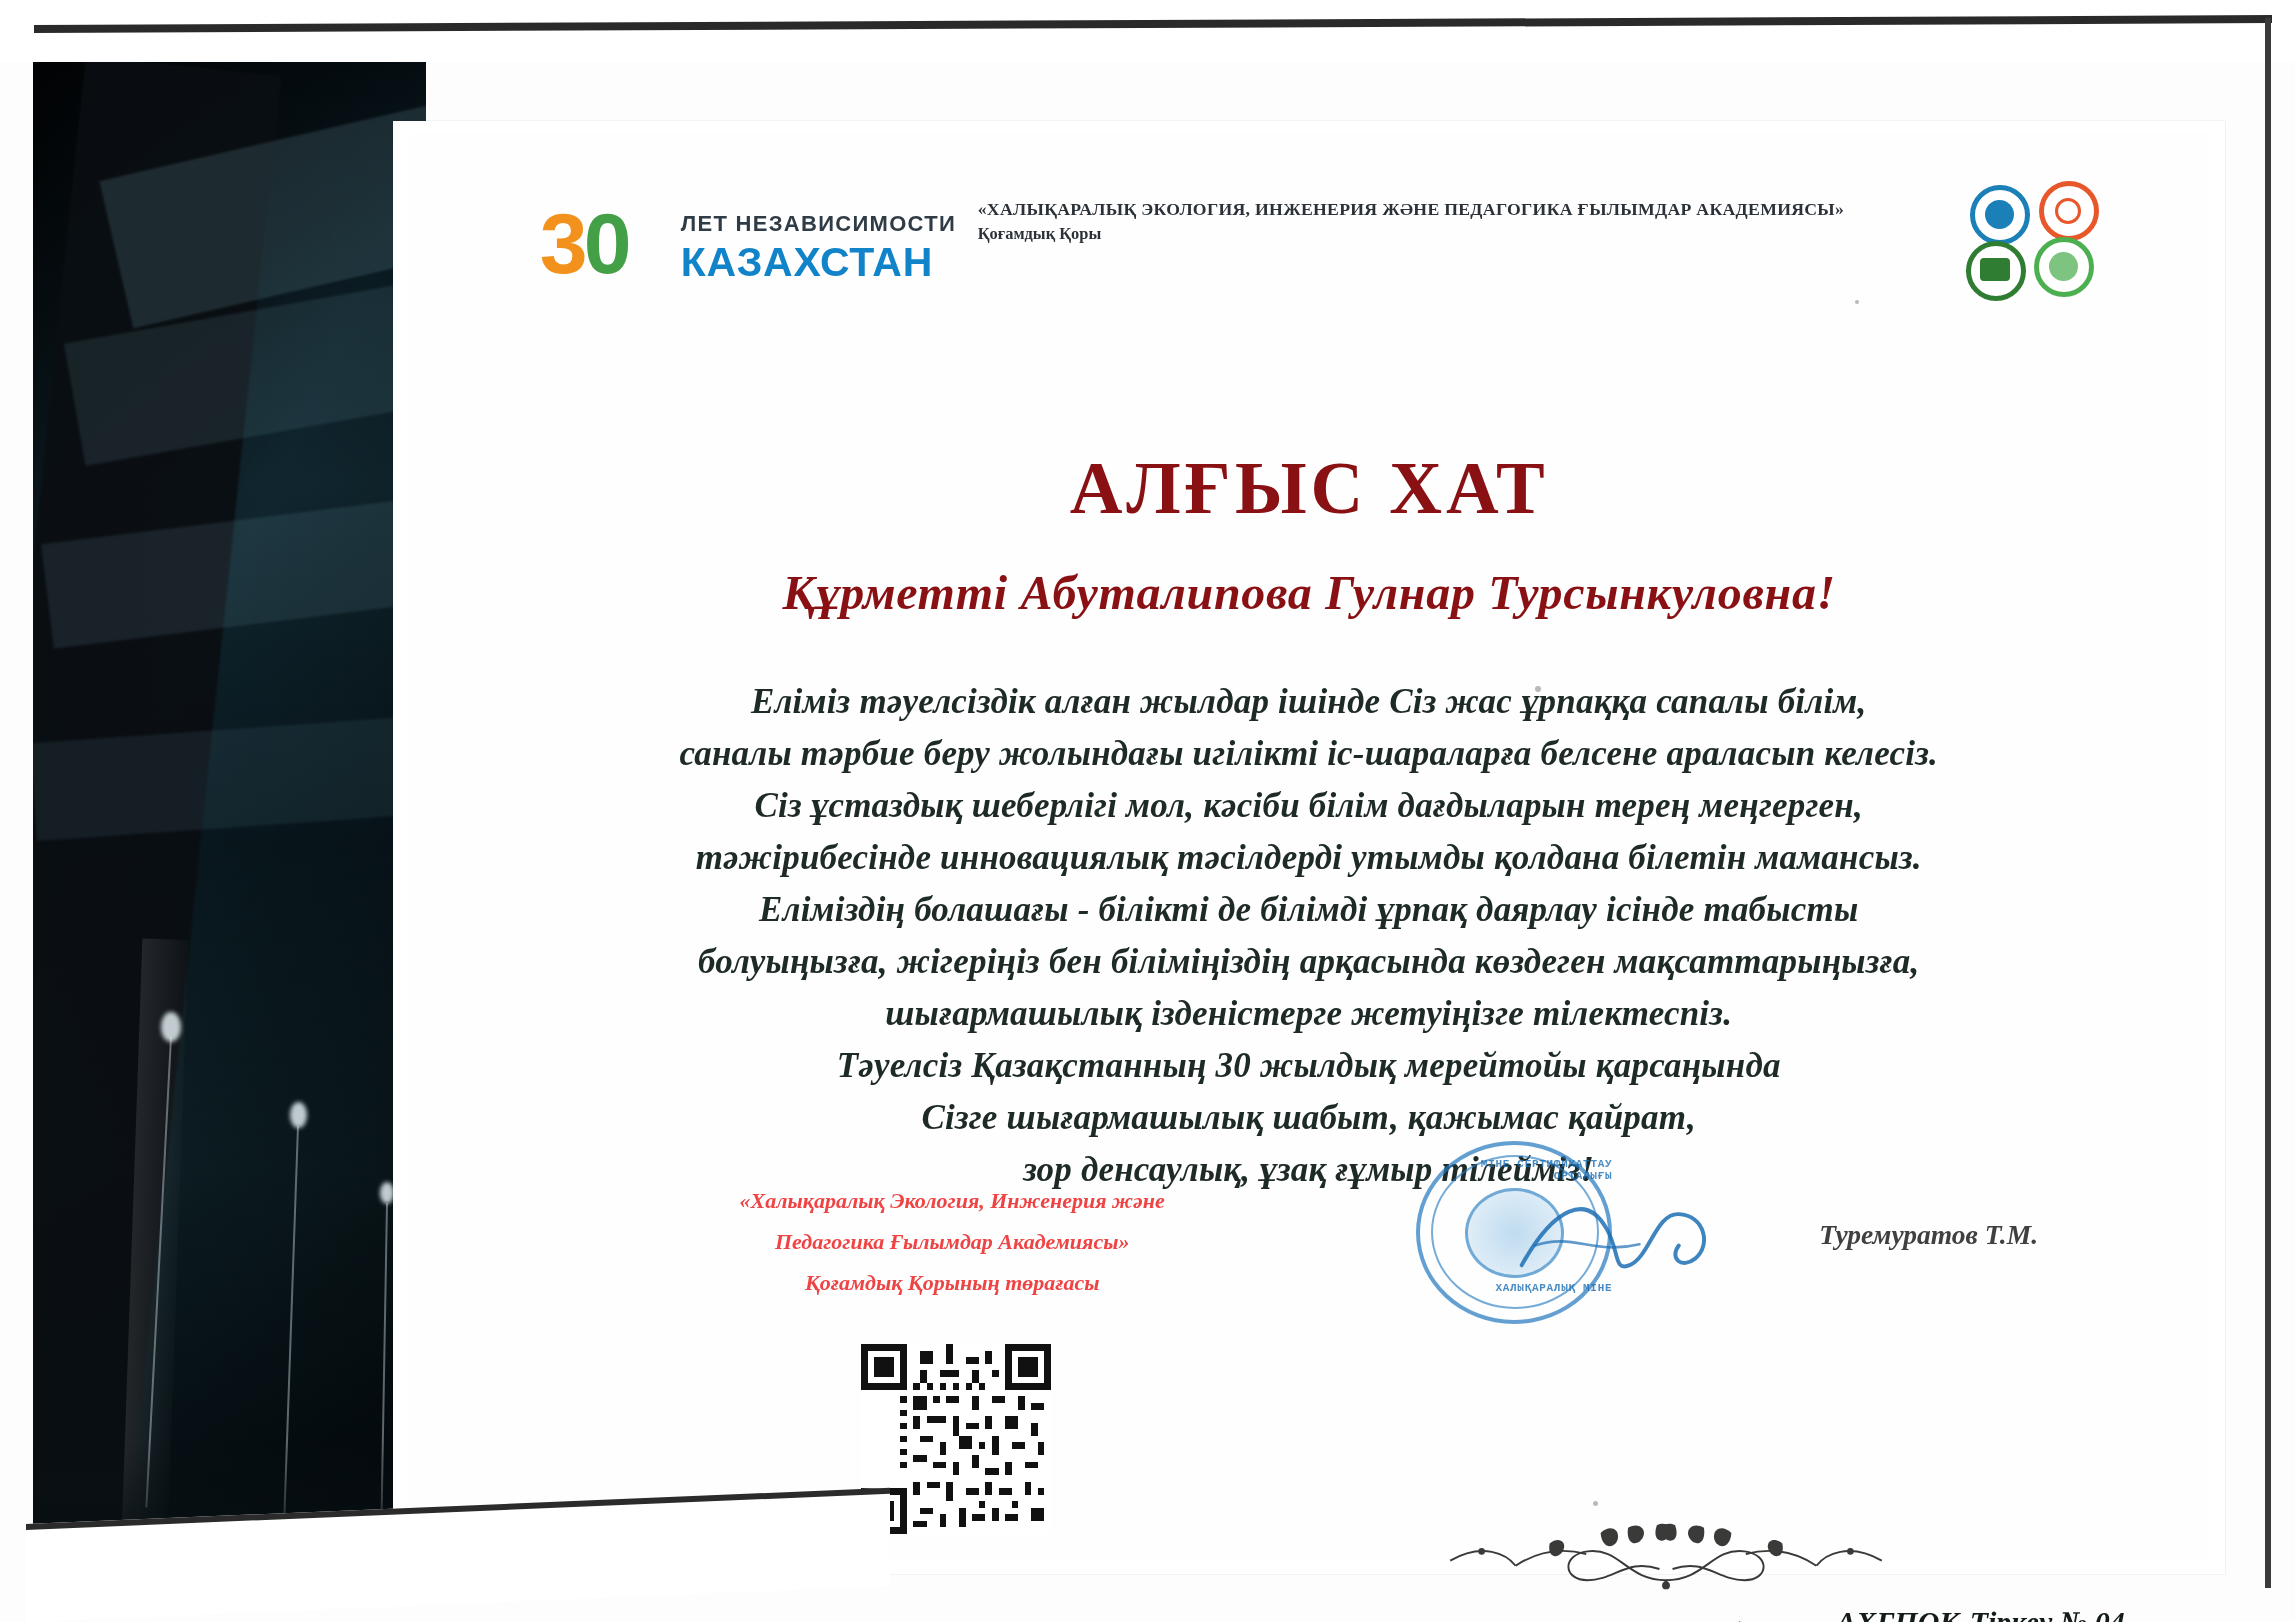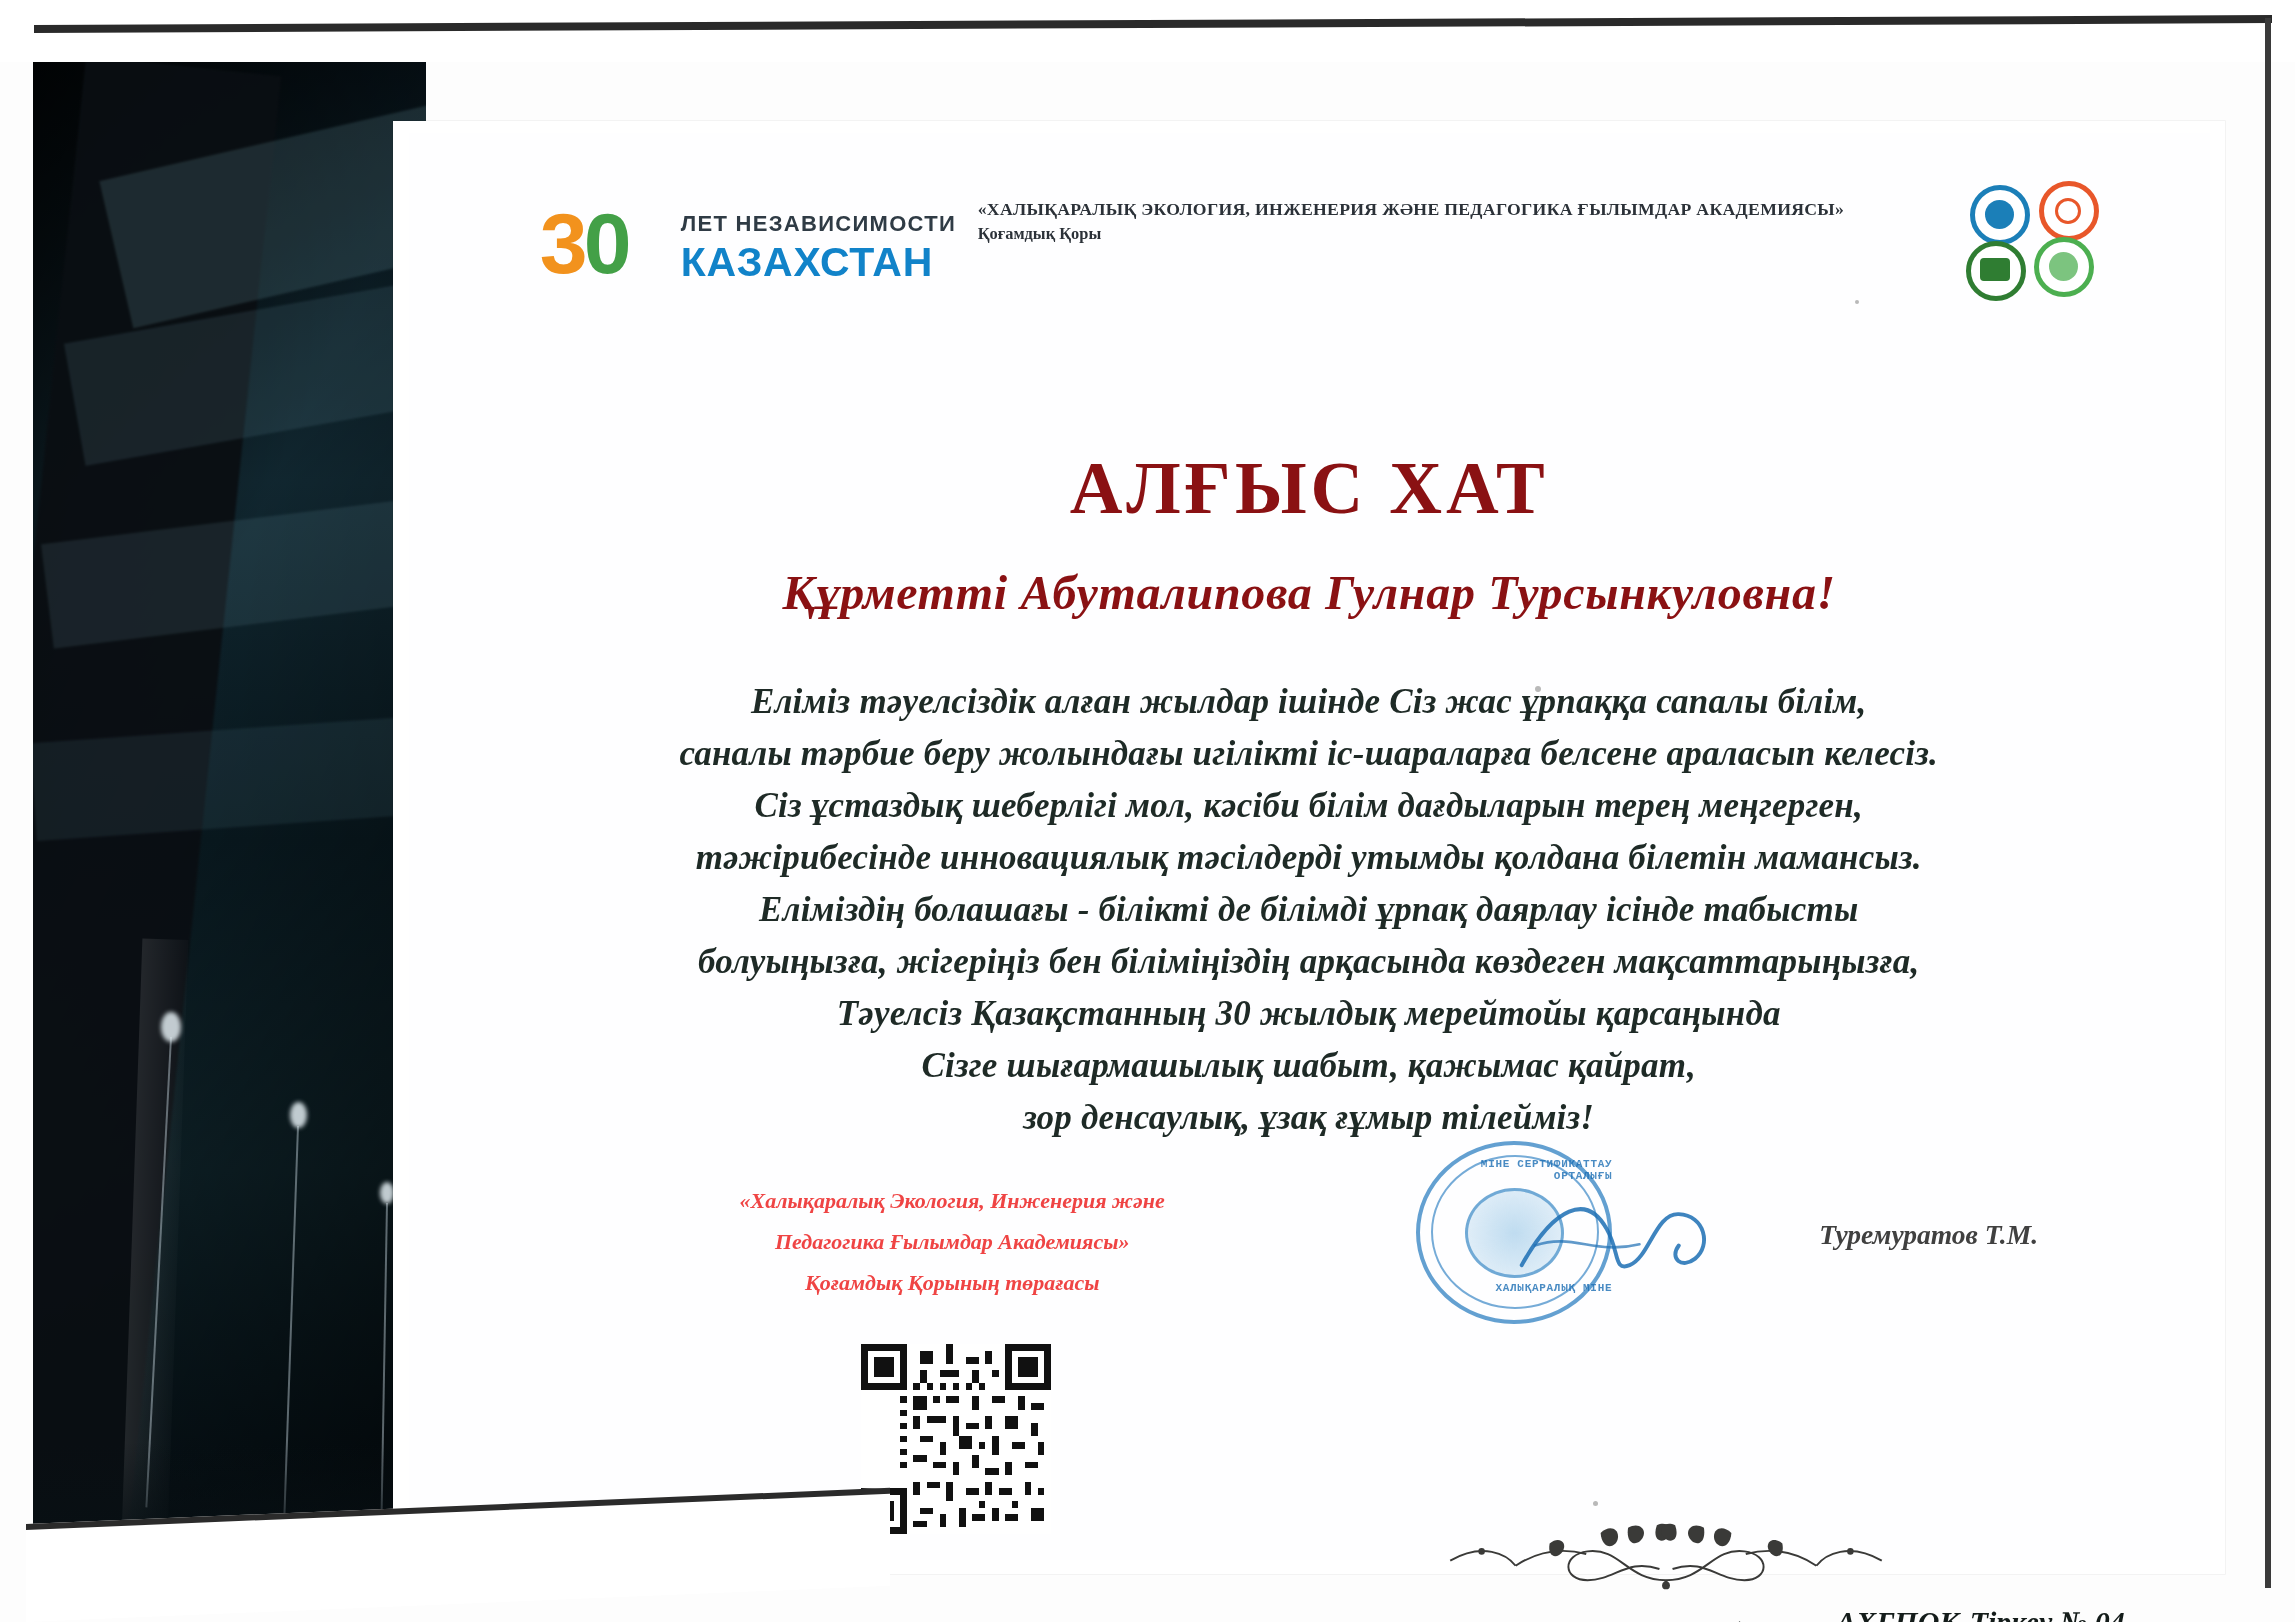--- a/index.html
+++ b/index.html
@@ -443,20 +443,21 @@
       <div id="title">АЛҒЫС ХАТ</div>
       <div id="salutation">Құрметті Абуталипова Гулнар Турсынкуловна!</div>
 
       <div id="body-text">
         <p>Еліміз тәуелсіздік алған жылдар ішінде Сіз жас ұрпаққа сапалы білім,</p>
         <p>саналы тәрбие беру жолындағы  игілікті іс-шараларға белсене араласып келесіз.</p>
         <p>Сіз ұстаздық шеберлігі мол, кәсіби білім дағдыларын терең меңгерген,</p>
         <p>тәжірибесінде инновациялық тәсілдерді утымды қолдана білетін мамансыз.</p>
         <p>Еліміздің болашағы  - білікті де білімді ұрпақ даярлау ісінде табысты</p>
         <p>болуыңызға, жігеріңіз бен біліміңіздің арқасында көздеген мақсаттарыңызға,</p>
+        <p>шығармашылық ізденістерге жетуіңізге тілектеспіз.</p>
         <p>Тәуелсіз Қазақстанның 30 жылдық мерейтойы қарсаңында</p>
         <p>Сізге шығармашылық шабыт, қажымас қайрат,</p>
         <p>зор денсаулық, ұзақ ғұмыр тілейміз!</p>
       </div>
 
       <div id="sign-left">
         <div>«Халықаралық Экология, Инженерия және</div>
         <div>Педагогика Ғылымдар Академиясы»</div>
         <div>Қоғамдық Қорының төрағасы</div>
       </div>

